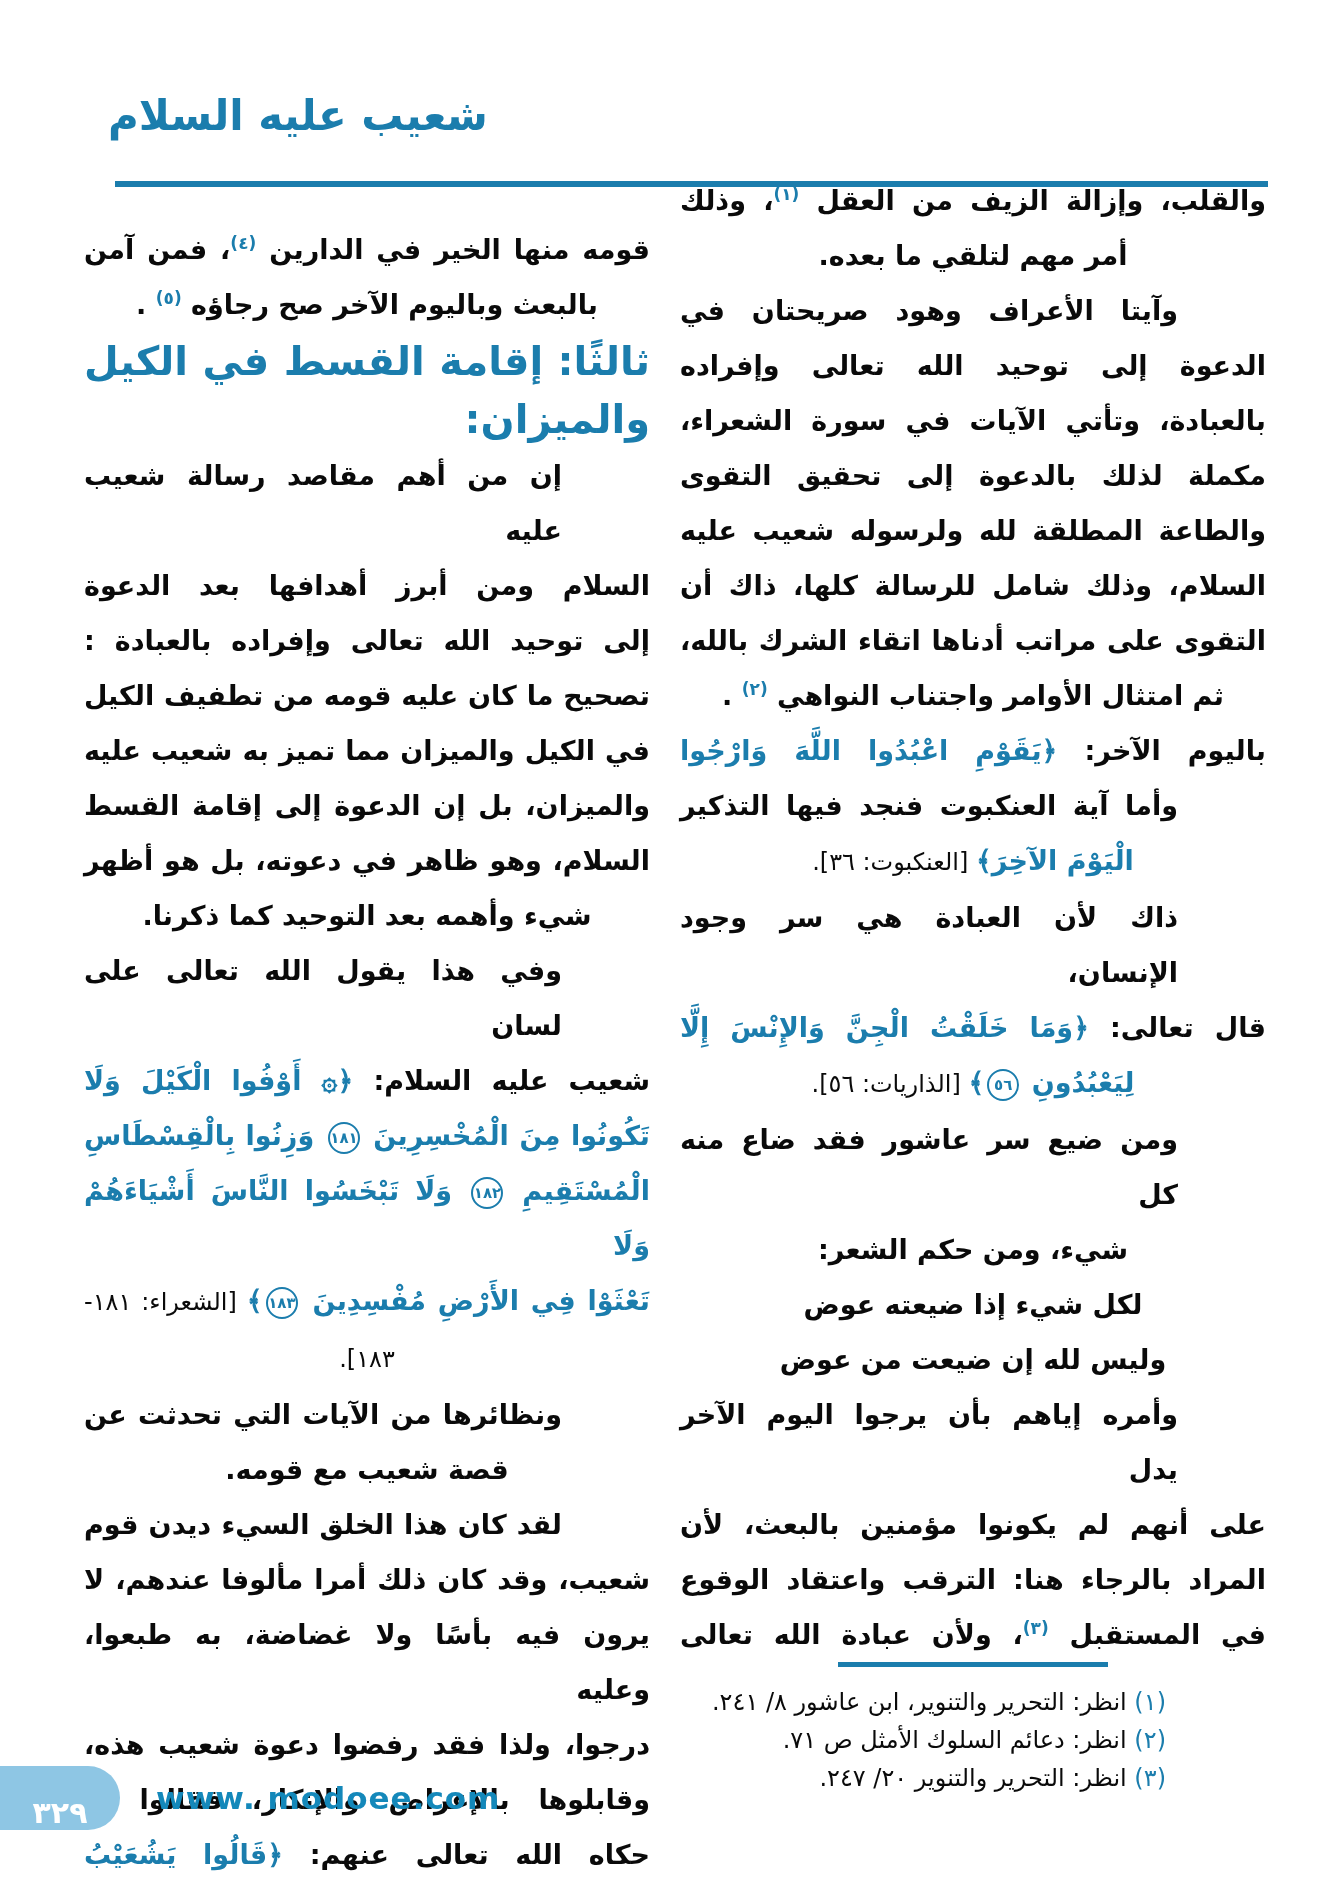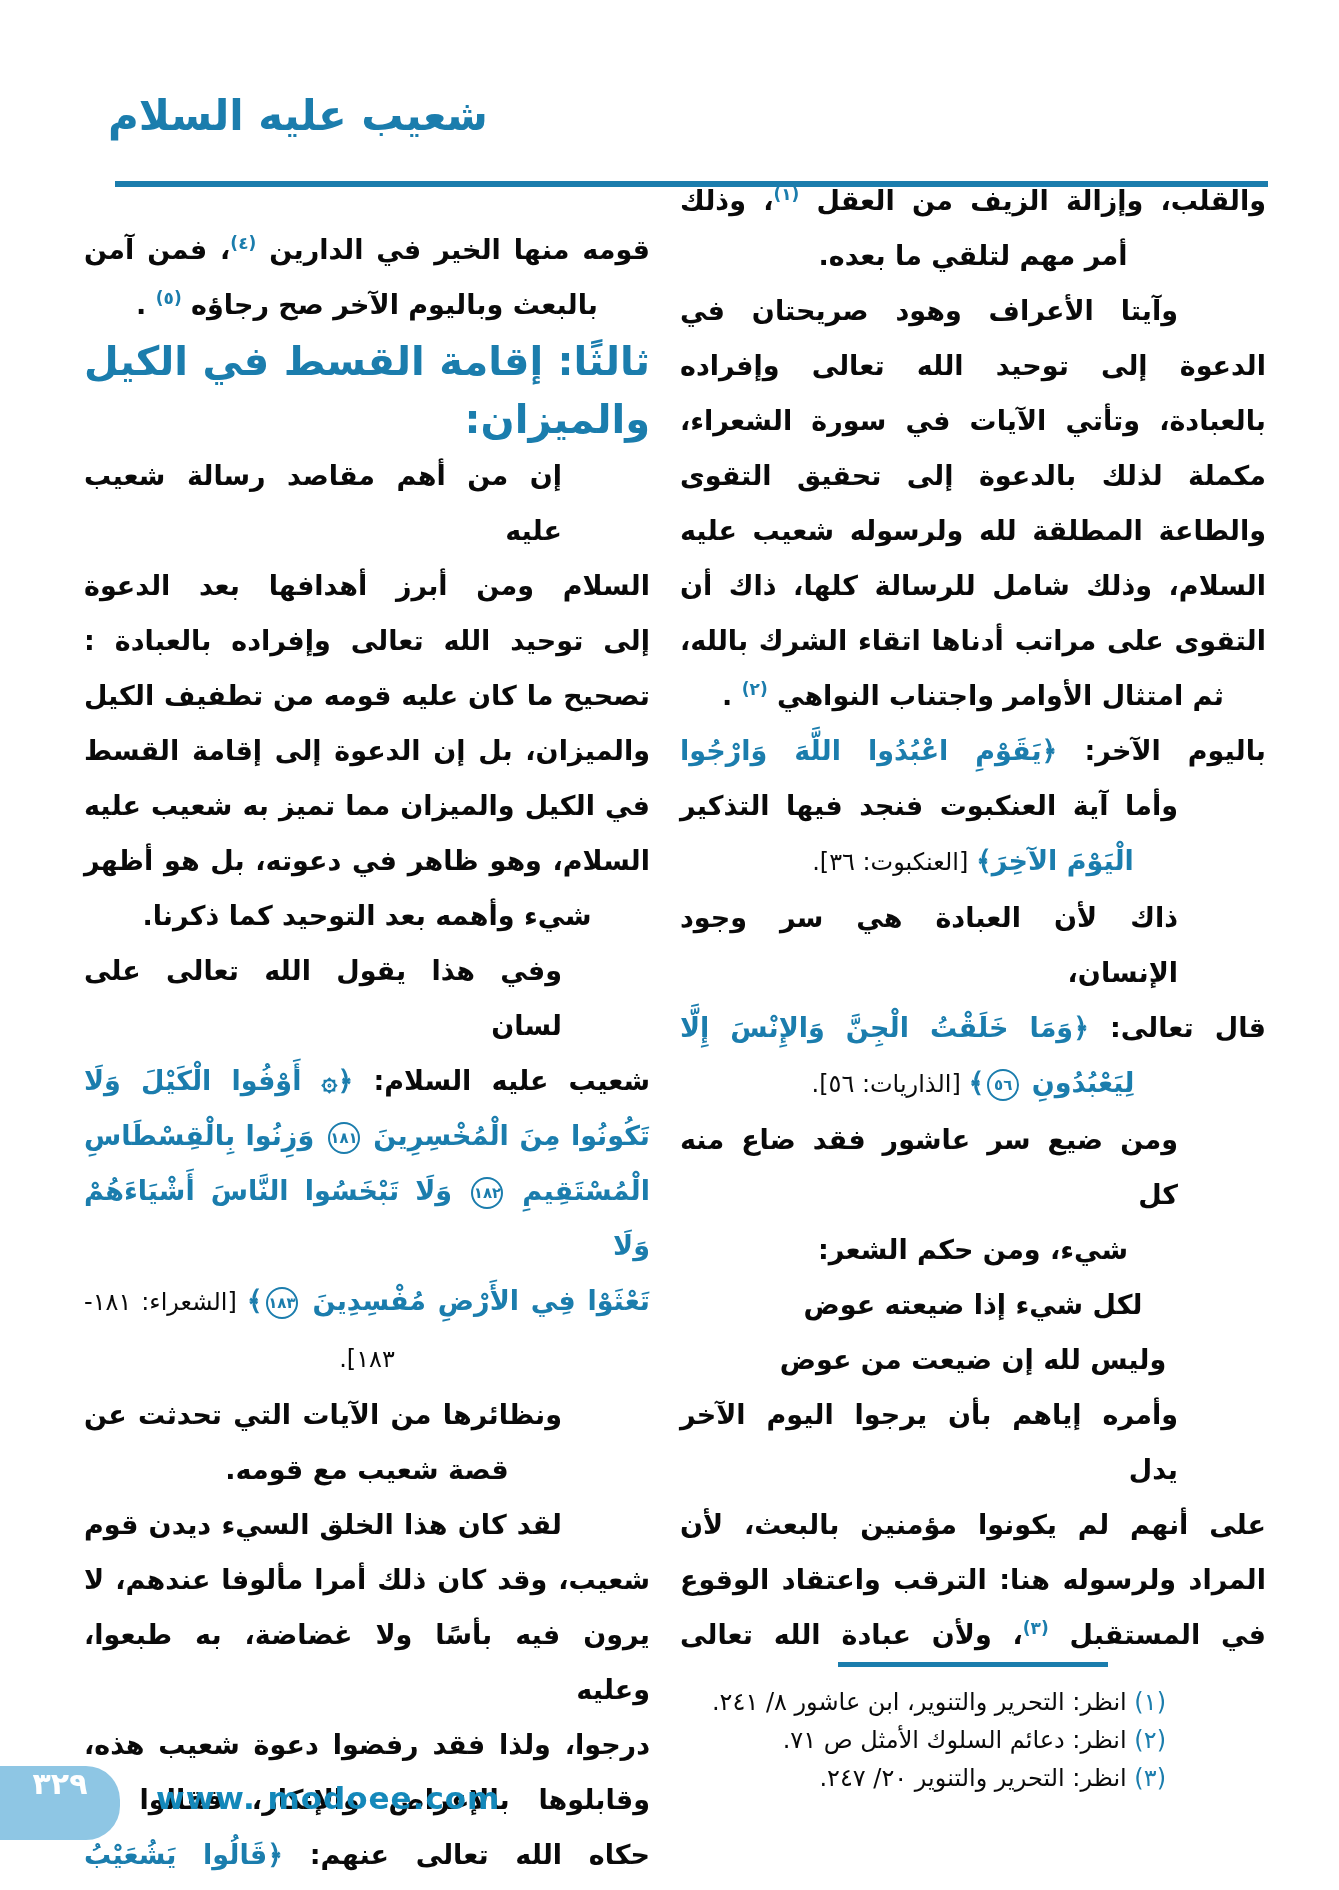--- a/index.html
+++ b/index.html
@@ -41,24 +41,24 @@
     text-align:center; vertical-align:middle; margin:0 3px;
   }
   .footnotes{ margin-top:auto; }
   .fn-rule{ height:5px; background:var(--accent); width:46%; margin:0 auto 16px auto; }
   .fn-line{
     direction:rtl; text-align:right; font-size:24px; font-weight:normal;
     line-height:38px; padding-right:100px; color:var(--ink);
   }
   .fn-num{ color:var(--accent); }
   .page-tab{
-    position:absolute; left:0; top:1766px; width:120px; height:74px;
+    position:absolute; left:0; top:1766px; width:120px; height:64px;
     background:var(--tab); border-radius:0 34px 34px 0;
     color:#ffffff; font-size:30px; font-weight:bold;
-    display:flex; align-items:flex-start; justify-content:center; direction:rtl;
+    display:flex; align-items:flex-end; justify-content:center; direction:rtl;
   }
   .website{
     position:absolute; left:156px; top:1780px;
     color:#1488ba; font-size:31px; font-weight:bold; letter-spacing:1px;
   }
 </style>
 </head>
 <body>
 
 <div class="header-title">شعيب عليه السلام</div>
@@ -82,43 +82,43 @@
         <div class="line center"><span class="seg-q">الْيَوْمَ الآخِرَ﴾</span><span class="seg-r"> [العنكبوت: ٣٦].</span></div>
         <div class="line indent"><span class="seg-n">ذاك لأن العبادة هي سر وجود الإنسان،</span></div>
         <div class="line justify"><span class="seg-n">قال تعالى: </span><span class="seg-q">﴿وَمَا خَلَقْتُ الْجِنَّ وَالإِنْسَ إِلَّا</span></div>
         <div class="line center"><span class="seg-q">لِيَعْبُدُونِ </span><span class="seg-a">٥٦</span><span class="seg-q">﴾</span><span class="seg-r"> [الذاريات: ٥٦].</span></div>
         <div class="line indent"><span class="seg-n">ومن ضيع سر عاشور فقد ضاع منه كل</span></div>
         <div class="line center"><span class="seg-n">شيء، ومن حكم الشعر:</span></div>
         <div class="line center"><span class="seg-n">لكل شيء إذا ضيعته عوض</span></div>
         <div class="line center"><span class="seg-n">وليس لله إن ضيعت من عوض</span></div>
         <div class="line indent"><span class="seg-n">وأمره إياهم بأن يرجوا اليوم الآخر يدل</span></div>
         <div class="line justify"><span class="seg-n">على أنهم لم يكونوا مؤمنين بالبعث، لأن</span></div>
-        <div class="line justify"><span class="seg-n">المراد ولرسوله هنا: الترقب واعتقاد الوقوع</span></div>
+        <div class="line justify"><span class="seg-n">المراد بالرجاء هنا: الترقب واعتقاد الوقوع</span></div>
         <div class="line justify"><span class="seg-n">في المستقبل </span><span class="seg-f">(٣)</span><span class="seg-n">، ولأن عبادة الله تعالى</span></div>
       </div>
     <div class="footnotes">
       <div class="fn-rule"></div>
       <div id="fn-right">
           <div class="fn-line"><span class="fn-num">(١)</span><span> انظر: التحرير والتنوير، ابن عاشور ٨/ ٢٤١.</span></div>
           <div class="fn-line"><span class="fn-num">(٢)</span><span> انظر: دعائم السلوك الأمثل ص ٧١.</span></div>
           <div class="fn-line"><span class="fn-num">(٣)</span><span> انظر: التحرير والتنوير ٢٠/ ٢٤٧.</span></div>
         </div>
     </div>
   </section>
   <section class="col col-left">
     <div class="col-body" id="col-left-body">
         <div class="line justify"><span class="seg-n">قومه منها الخير في الدارين </span><span class="seg-f">(٤)</span><span class="seg-n">، فمن آمن</span></div>
         <div class="line center"><span class="seg-n">بالبعث وباليوم الآخر صح رجاؤه </span><span class="seg-f">(٥)</span><span class="seg-n"> .</span></div>
         <div class="line heading"><span class="seg-h">ثالثًا: إقامة القسط في الكيل والميزان:</span></div>
         <div class="line indent"><span class="seg-n">إن من أهم مقاصد رسالة شعيب عليه</span></div>
         <div class="line justify"><span class="seg-n">السلام ومن أبرز أهدافها بعد الدعوة</span></div>
         <div class="line justify"><span class="seg-n">إلى توحيد الله تعالى وإفراده بالعبادة :</span></div>
         <div class="line justify"><span class="seg-n">تصحيح ما كان عليه قومه من تطفيف الكيل</span></div>
+        <div class="line justify"><span class="seg-n">في الكيل والميزان مما تميز به شعيب عليه</span></div>
         <div class="line justify"><span class="seg-n">والميزان، بل إن الدعوة إلى إقامة القسط</span></div>
-        <div class="line justify"><span class="seg-n">في الكيل والميزان مما تميز به شعيب عليه</span></div>
         <div class="line justify"><span class="seg-n">السلام، وهو ظاهر في دعوته، بل هو أظهر</span></div>
         <div class="line center"><span class="seg-n">شيء وأهمه بعد التوحيد كما ذكرنا.</span></div>
         <div class="line indent"><span class="seg-n">وفي هذا يقول الله تعالى على لسان</span></div>
         <div class="line justify"><span class="seg-n">شعيب عليه السلام: </span><span class="seg-q">﴿۞ أَوْفُوا الْكَيْلَ وَلَا</span></div>
         <div class="line justify"><span class="seg-q">تَكُونُوا مِنَ الْمُخْسِرِينَ </span><span class="seg-a">١٨١</span><span class="seg-q"> وَزِنُوا بِالْقِسْطَاسِ</span></div>
         <div class="line justify"><span class="seg-q">الْمُسْتَقِيمِ </span><span class="seg-a">١٨٢</span><span class="seg-q"> وَلَا تَبْخَسُوا النَّاسَ أَشْيَاءَهُمْ وَلَا</span></div>
         <div class="line justify"><span class="seg-q">تَعْثَوْا فِي الأَرْضِ مُفْسِدِينَ </span><span class="seg-a">١٨٣</span><span class="seg-q">﴾</span><span class="seg-r"> [الشعراء: ١٨١-‏</span></div>
         <div class="line center"><span class="seg-r">١٨٣].</span></div>
         <div class="line indent"><span class="seg-n">ونظائرها من الآيات التي تحدثت عن</span></div>
         <div class="line center"><span class="seg-n">قصة شعيب مع قومه.</span></div>

